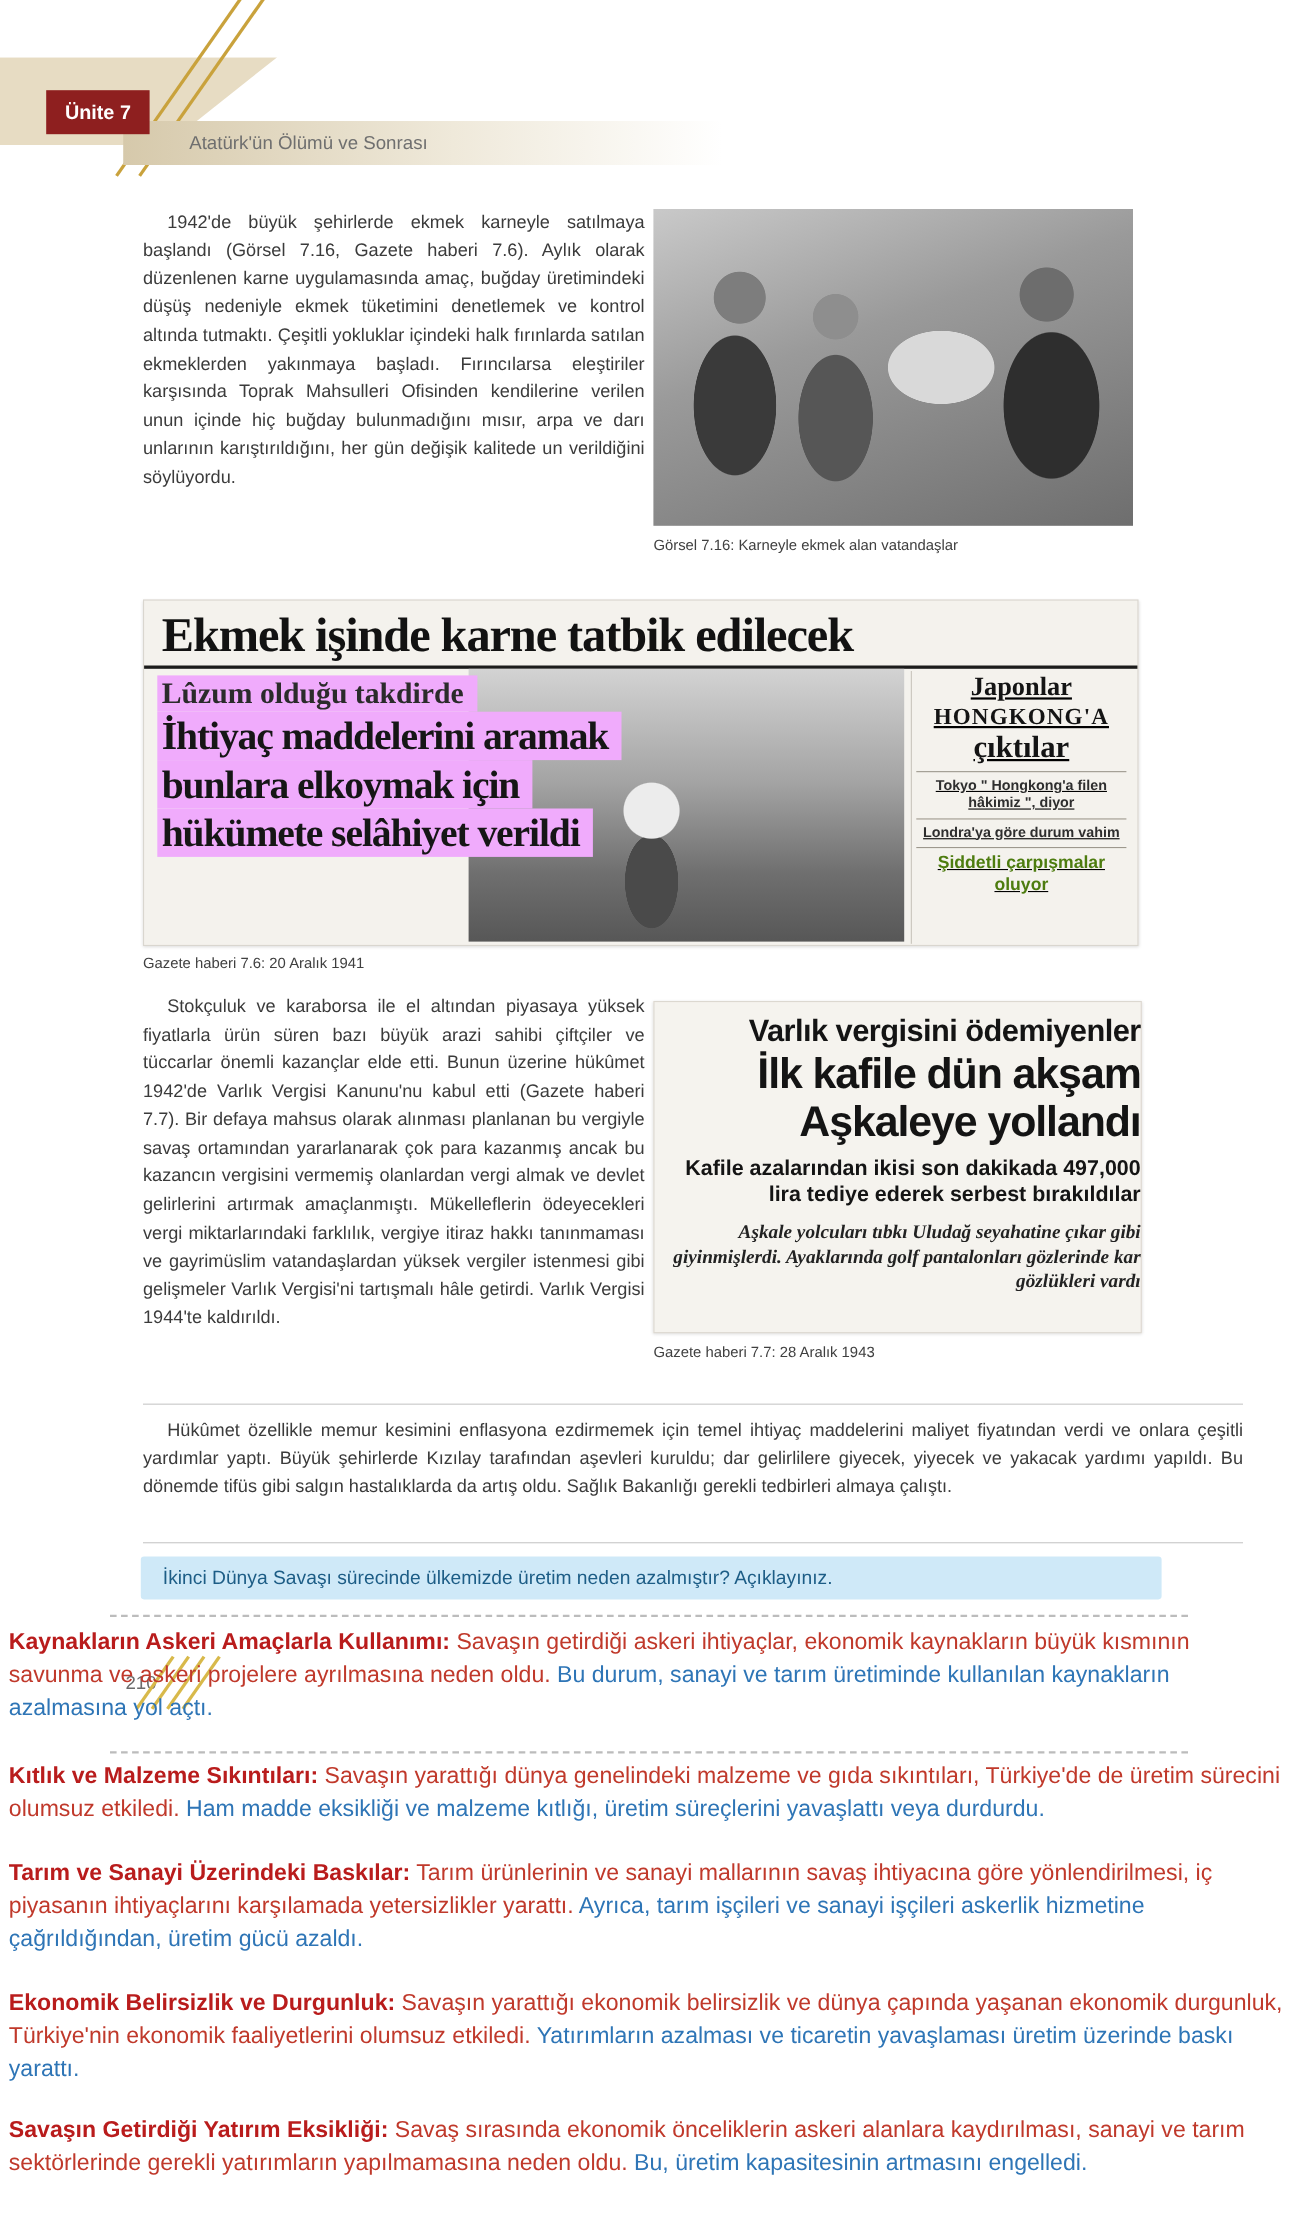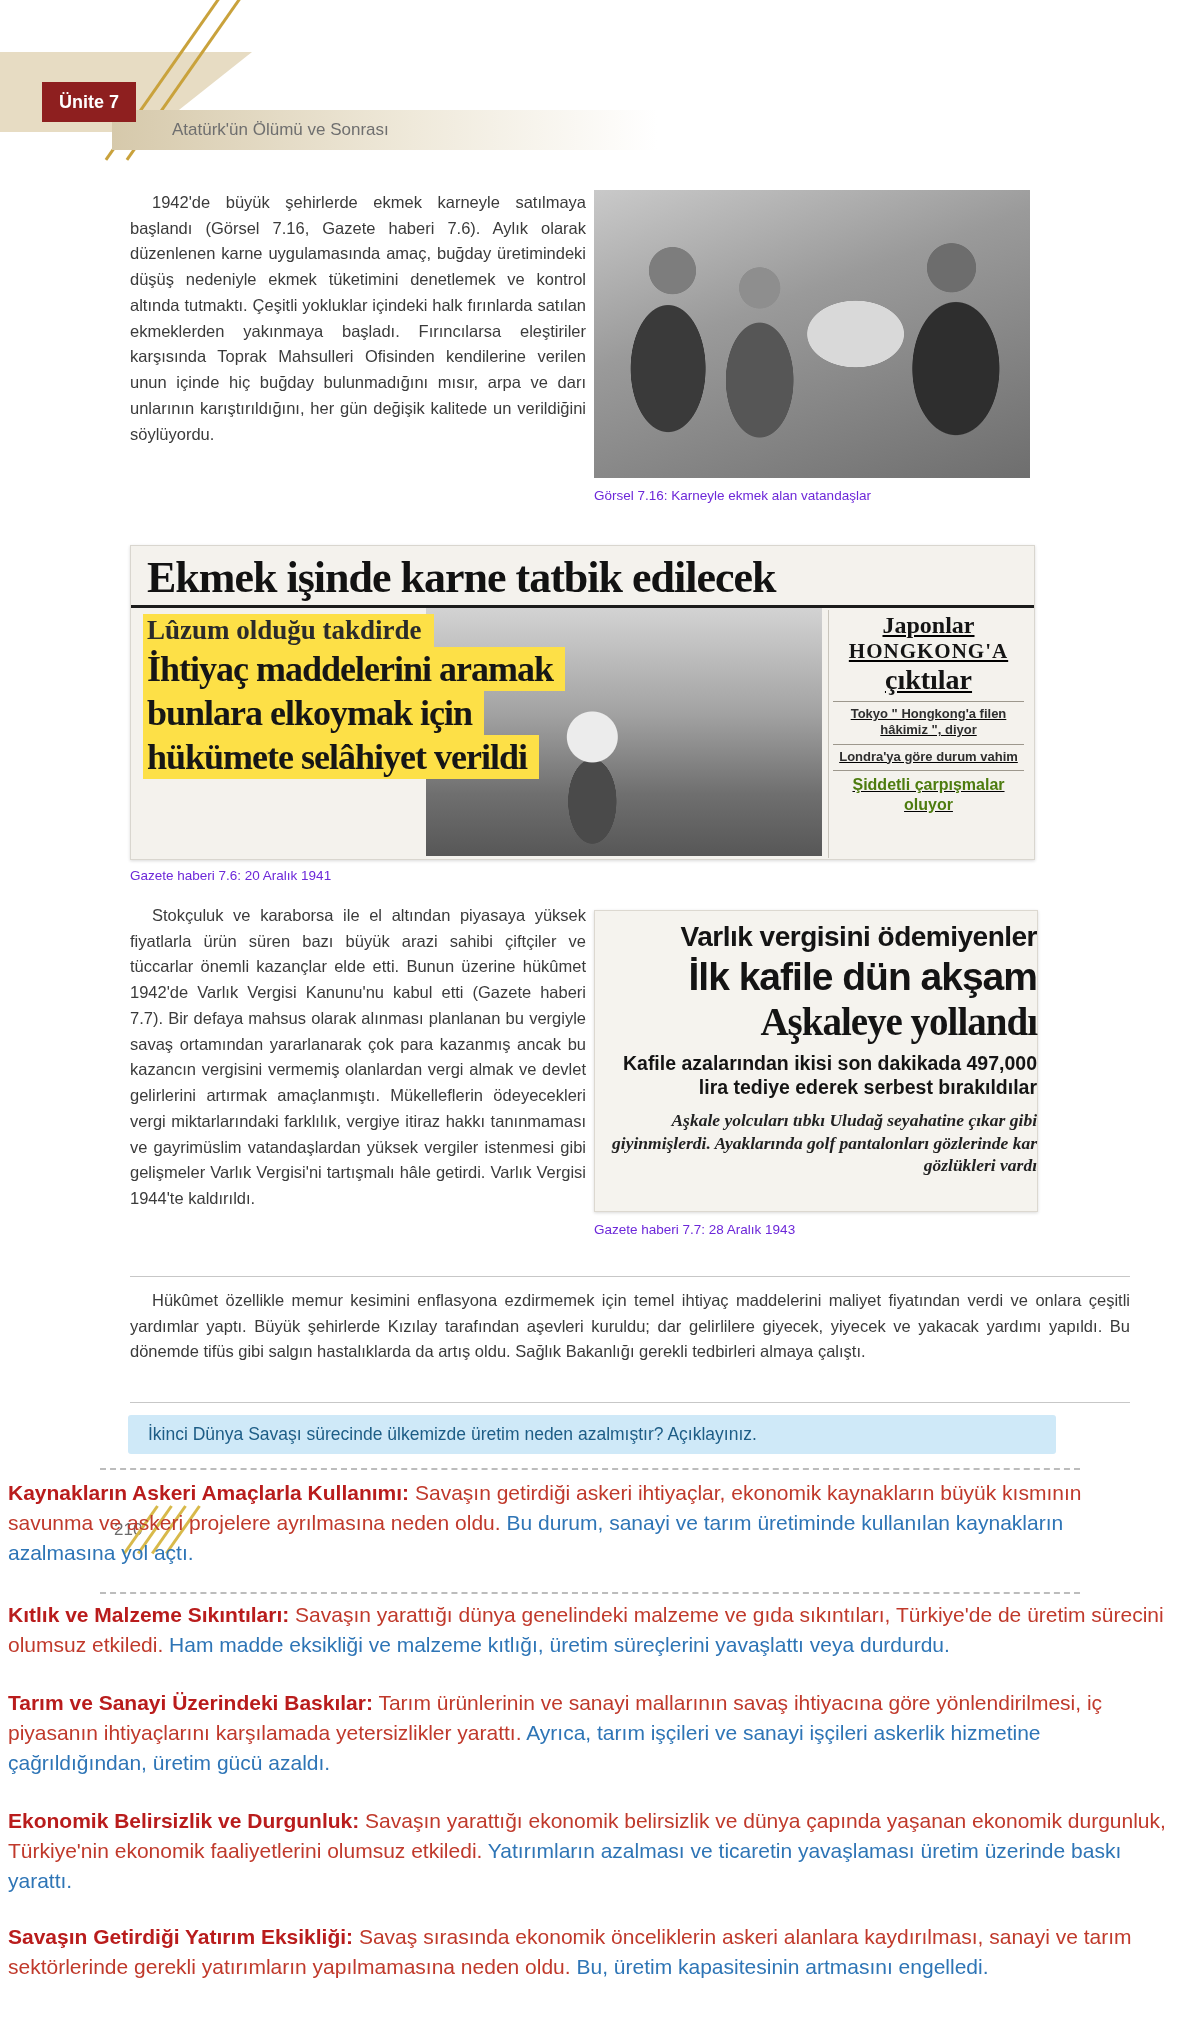--- a/index.html
+++ b/index.html
@@ -20,21 +20,21 @@
     background:linear-gradient(90deg,#d6c9ab 0%,#efe9da 55%,#ffffff 100%);
     display:flex; align-items:center; padding-left:60px; z-index:3; }
   .title-band span { color:#6f6f6f; font-size:17px; }
 
   
   .para { position:absolute; color:#3b3b3b; font-size:16.5px; line-height:1.56;
     text-align:justify; text-indent:22px; z-index:2; }
   .p1 { left:130px; top:190px; width:456px; }
   .p2 { left:130px; top:903px; width:456px; }
   .p3 { left:130px; top:1288px; width:1000px; }
-  .caption { position:absolute; color:#6d28d9; font-size:13.5px; z-index:2; }
+  .caption { position:absolute; color:#404040; font-size:13.5px; z-index:2; }
 
   
   .photo1 { position:absolute; left:594px; top:190px; width:436px; height:288px; z-index:2;
     background:
       radial-gradient(circle 24px at 18% 28%, #7d7d7d 97%, transparent),
       radial-gradient(circle 21px at 38% 34%, #8e8e8e 97%, transparent),
       radial-gradient(circle 25px at 82% 27%, #6d6d6d 97%, transparent),
       radial-gradient(ellipse 62px 105px at 17% 62%, #3a3a3a 60%, transparent 61%),
       radial-gradient(ellipse 56px 95px at 38% 66%, #565656 60%, transparent 61%),
       radial-gradient(ellipse 72px 110px at 83% 62%, #2e2e2e 60%, transparent 61%),
@@ -48,39 +48,39 @@
   .news1-head { font-family:"Liberation Serif", serif; font-weight:bold; font-size:44px;
     color:#121212; letter-spacing:-1px; padding:6px 16px 2px 16px; border-bottom:3px solid #1c1c1c;
     white-space:nowrap; overflow:hidden; }
   .news1-body { position:relative; height:248px; }
   .news1-photo { position:absolute; left:295px; right:212px; top:0; bottom:0;
     background:
       radial-gradient(circle 26px at 42% 52%, #ececec 96%, transparent),
       radial-gradient(ellipse 40px 70px at 42% 78%, #4a4a4a 60%, transparent 61%),
       linear-gradient(#d3d3d3,#a3a3a3 42%,#6f6f6f 75%,#575757); }
   .news1-left { position:absolute; left:12px; top:6px; z-index:2; }
-  .news1-left > div { background:#fde047; display:table; padding:1px 12px 1px 4px;
+  .news1-left > div { background:#f0abfc; display:table; padding:1px 12px 1px 4px;
     font-family:"Liberation Serif", serif; font-weight:bold; color:#161616; }
   .strip1 { font-size:27px; color:#2b2b2b !important; }
   .strip2, .strip3, .strip4 { font-size:36px; letter-spacing:-1px; }
   .news1-right { position:absolute; right:6px; top:2px; width:200px; text-align:center; z-index:2;
     background:#f4f2ed; padding:2px 4px; border-left:1px solid #c9c5bc; height:100%;text-decoration:underline; }
   .n1r-h { font-family:"Liberation Serif", serif; font-weight:bold; color:#141414; }
   .n1r-h1 { font-size:24px; } .n1r-h2 { font-size:21px; letter-spacing:1px; } .n1r-h3 { font-size:28px; }
   .n1r-s { font-size:13px; font-weight:bold; color:#2e2e2e; border-top:1px solid #9d988d;
     margin-top:5px; padding-top:4px; line-height:1.25; }
   .n1r-faded { color:#4d7c0f; font-size:16px; }
 
   
   .news2 { position:absolute; left:594px; top:910px; width:444px; height:302px;
     background:#f5f3ee; border:1px solid #dcd8d0; box-shadow:0 1px 3px rgba(0,0,0,.15);
     padding:10px 0; z-index:2; color:#141414;text-align:right; }
   .news2 .h1 { font-size:28px; font-weight:800; letter-spacing:-0.5px; }
   .news2 .h2 { font-size:39px; font-weight:800; letter-spacing:-1px; margin-top:2px; }
-  .news2 .h3 { font-size:39px; font-weight:800; letter-spacing:-1px;font-family:Liberation Serif, serif; }
+  .news2 .h3 { font-size:39px; font-weight:800; letter-spacing:-1px; }
   .news2 .sub { font-size:19.5px; font-weight:700; margin-top:7px; line-height:1.25; }
   .news2 .detail { font-family:"Liberation Serif", serif; font-size:17.5px; font-style:italic;
     font-weight:bold; margin-top:9px; line-height:1.3; color:#222; }
 
   
   .rule { position:absolute; height:1px; background:#c7c7c7; z-index:1; }
   .rule1 { left:130px; top:1276px; width:1000px; }
   .rule2 { left:130px; top:1402px; width:1000px; }
   .dash { position:absolute; border-top:2px dashed #bcbcbc; z-index:1; }
   .dash1 { left:100px; top:1468px; width:980px; }

